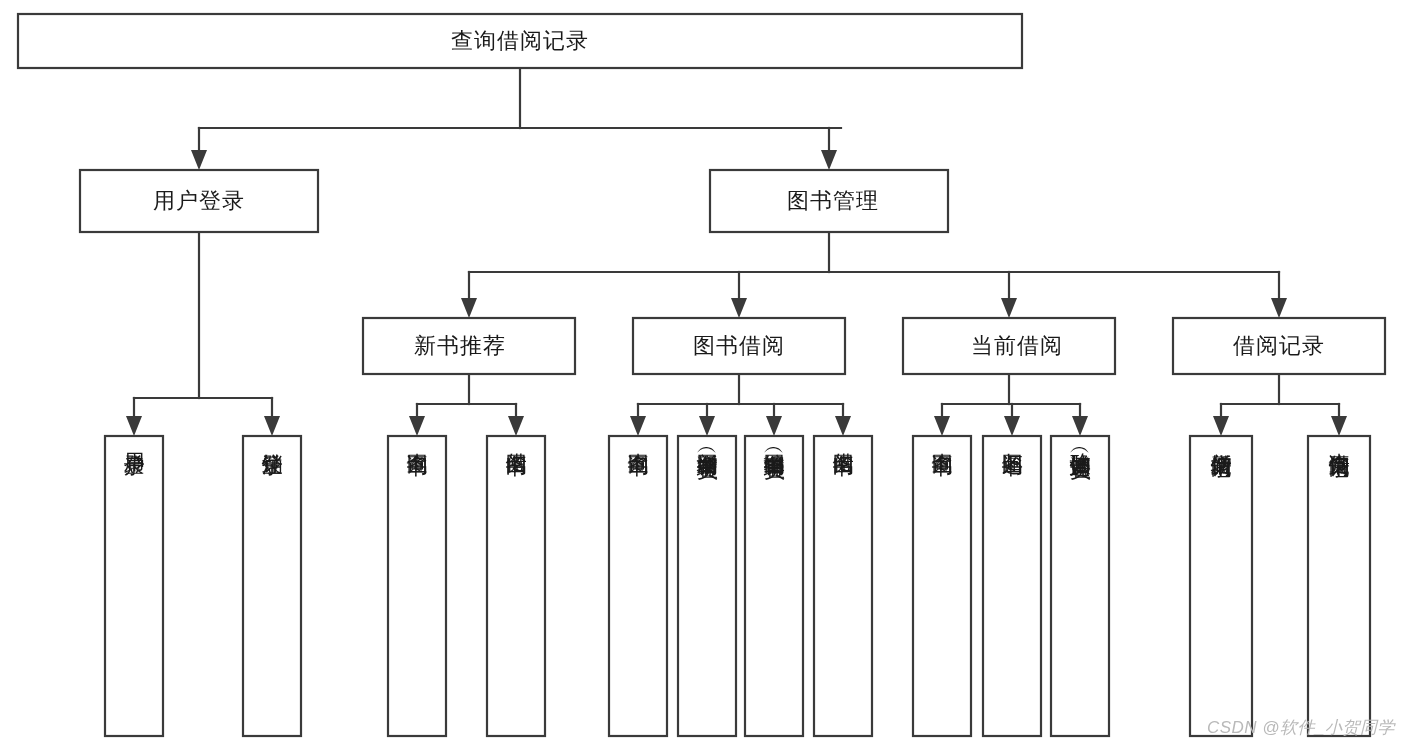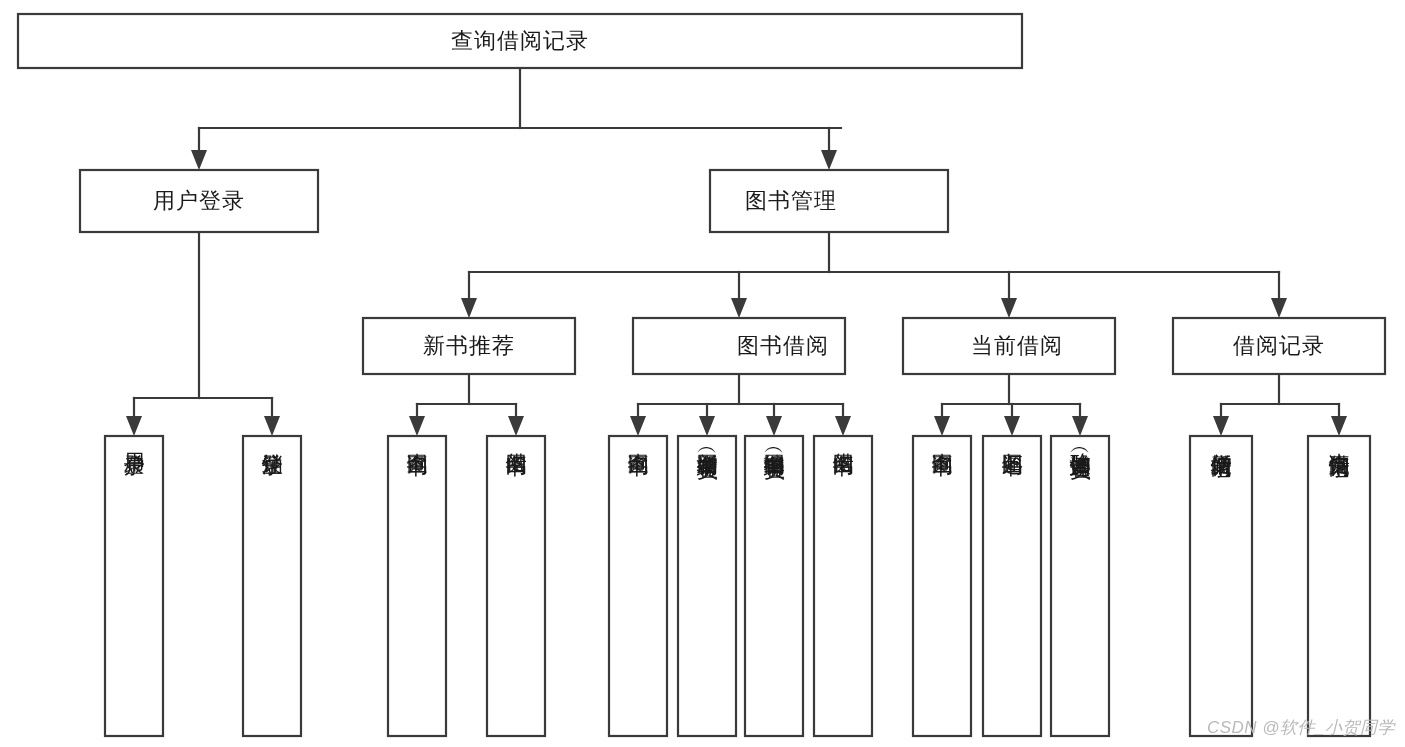--- a/index.html
+++ b/index.html
@@ -187,24 +187,24 @@
     <rect class="node-box" x="913" y="436" width="58" height="300"></rect>
     <rect class="node-box" x="983" y="436" width="58" height="300"></rect>
     <rect class="node-box" x="1051" y="436" width="58" height="300"></rect>
     <rect class="node-box" x="1190" y="436" width="62" height="300"></rect>
     <rect class="node-box" x="1308" y="436" width="62" height="300"></rect>
   </svg>
 
   <div class="hlabel-wrap" style="left:18px; top:14px; width:1004px; height:54px;">查询借阅记录</div>
 
   <div class="hlabel-wrap" style="left:80px; top:170px; width:238px; height:62px;">用户登录</div>
-  <div class="hlabel-wrap" style="left:672px; top:170px; width:238px; height:62px;">图书管理</div>
-
-  <div class="hlabel-wrap" style="left:363px; top:318px; width:212px; height:56px;">新书推荐</div>
-  <div class="hlabel-wrap" style="left:633px; top:318px; width:212px; height:56px;margin-left:44px;">图书借阅</div>
+  <div class="hlabel-wrap" style="left:714px; top:170px; width:238px; height:62px;">图书管理</div>
+
+  <div class="hlabel-wrap" style="left:354px; top:318px; width:212px; height:56px;">新书推荐</div>
+  <div class="hlabel-wrap" style="left:633px; top:318px; width:212px; height:56px;">图书借阅</div>
   <div class="hlabel-wrap" style="left:903px; top:318px; width:212px; height:56px;margin-left:8px;">当前借阅</div>
   <div class="hlabel-wrap" style="left:1173px; top:318px; width:212px; height:56px;border-radius:8px;">借阅记录</div>
 
   <div class="vlabel-wrap" style="left:105px; top:436px; width:58px; height:300px;">
     <span class="vlabel-text">用户登录</span>
   </div>
   <div class="vlabel-wrap" style="left:243px; top:436px; width:58px; height:300px;">
     <span class="vlabel-text">注销登录</span>
   </div>
   <div class="vlabel-wrap" style="left:388px; top:436px; width:58px; height:300px;">

